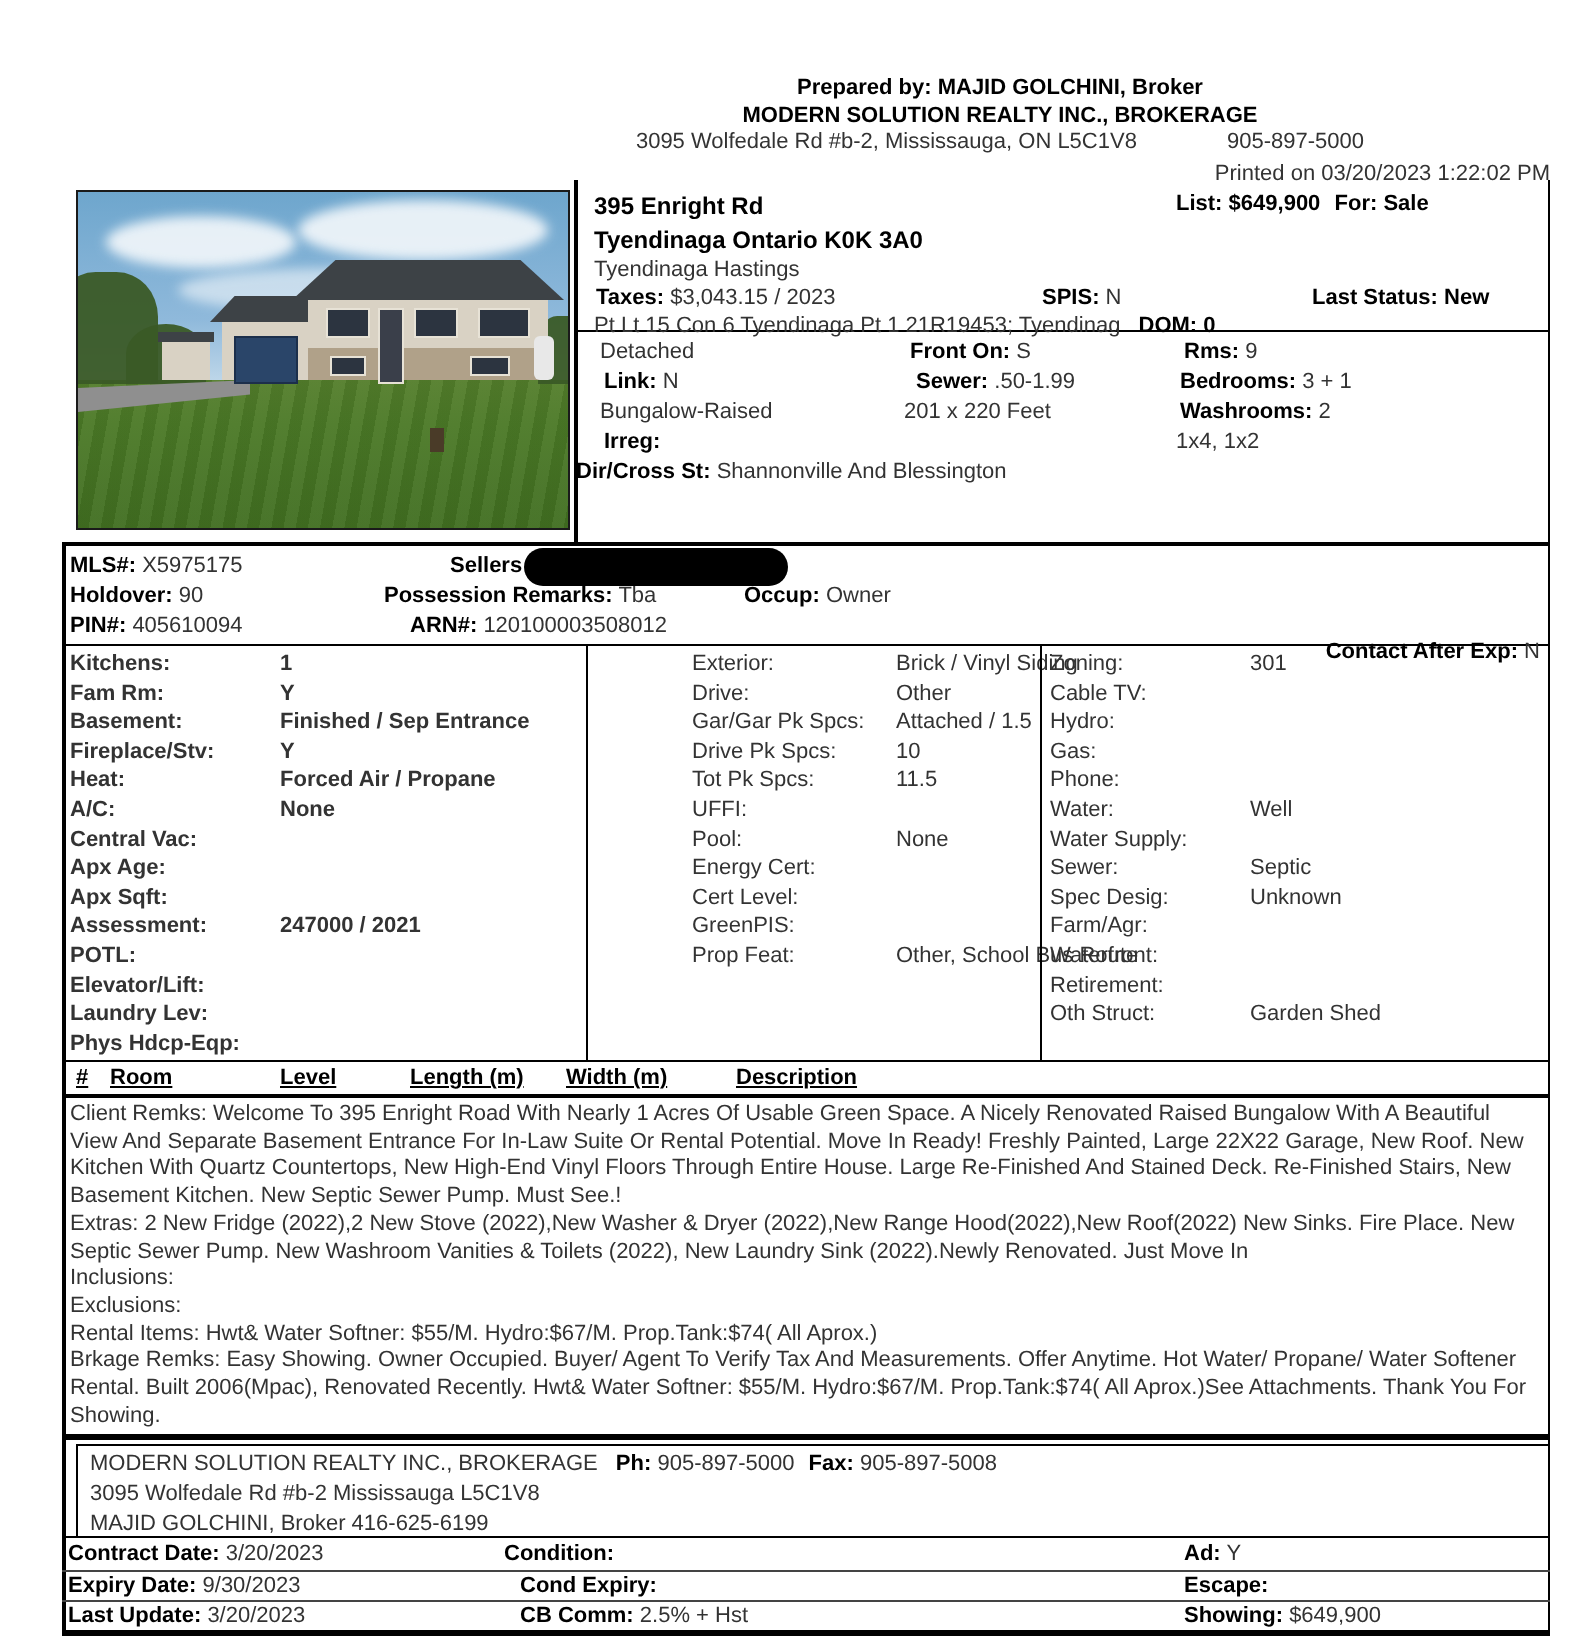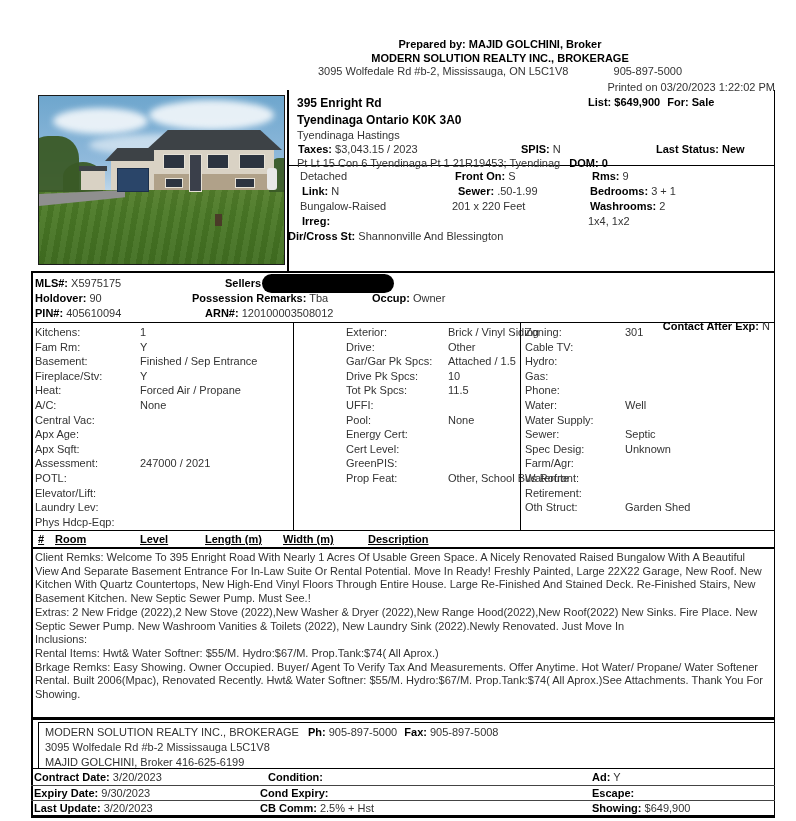--- a/index.html
+++ b/index.html
@@ -9,21 +9,21 @@
   .b{font-weight:bold;color:#000;}
   .v{color:#333;}
   .hline{position:absolute;background:#000;height:1px;}
   .vline{position:absolute;background:#000;width:1.5px;}
   
   .hdr{left:230px;top:38px;width:540px;text-align:center;line-height:13.5px;}
   .addr-big{font-weight:bold;font-size:12px;color:#000;}
   
   .dtable{left:31px;top:322px;width:744px;height:208px;display:flex;box-sizing:border-box;}
   .dcol{box-sizing:border-box;padding-top:3px;}
-  .dcol1{width:262px;}
+  .dcol1{width:262px;font-weight:bold;}
   .dcol2{width:227px;border-left:1px solid #000;}
   .dcol3{width:216px;border-left:1px solid #000;}
   .kv{line-height:14.6px;white-space:nowrap;padding-left:4px;}
   .dcol1 .k{display:inline-block;width:105px;}
   .dcol2 .k{display:inline-block;width:102px;padding-left:48px;}
   .dcol3 .k{display:inline-block;width:100px;}
   
   .roomhdr{left:31px;top:530px;width:744px;height:17px;border-top:1px solid #000;box-sizing:border-box;}
   .roomhdr span{position:absolute;top:2px;font-weight:bold;color:#000;text-decoration:underline;}
   
@@ -249,40 +249,41 @@
     <span style="left:109px;">Level</span>
     <span style="left:174px;">Length (m)</span>
     <span style="left:252px;">Width (m)</span>
     <span style="left:337px;">Description</span>
   </div>
 
   <div class="abs remarks">
     <p><span class="k">Client Remks:</span><span>Welcome To 395 Enright Road With Nearly 1 Acres Of Usable Green Space. A Nicely Renovated Raised Bungalow With A Beautiful View And Separate Basement Entrance For In-Law Suite Or Rental Potential. Move In Ready! Freshly Painted, Large 22X22 Garage, New Roof. New Kitchen With Quartz Countertops, New High-End Vinyl Floors Through Entire House. Large Re-Finished And Stained Deck. Re-Finished Stairs, New Basement Kitchen. New Septic Sewer Pump. Must See.!</span></p>
     <p><span class="k">Extras:</span><span>2 New Fridge (2022),2 New Stove (2022),New Washer &amp; Dryer (2022),New Range Hood(2022),New Roof(2022) New Sinks. Fire Place. New Septic Sewer Pump. New Washroom Vanities &amp; Toilets (2022), New Laundry Sink (2022).Newly Renovated. Just Move In</span></p>
     <p><span class="k">Inclusions:</span></p>
+    <p><span class="k">Exclusions:</span></p>
     <p><span class="k">Rental Items:</span><span>Hwt&amp; Water Softner: $55/M. Hydro:$67/M. Prop.Tank:$74( All Aprox.)</span></p>
     <p><span class="k">Brkage Remks:</span><span>Easy Showing. Owner Occupied. Buyer/ Agent To Verify Tax And Measurements. Offer Anytime. Hot Water/ Propane/ Water Softener Rental. Built 2006(Mpac), Renovated Recently. Hwt&amp; Water Softner: $55/M. Hydro:$67/M. Prop.Tank:$74( All Aprox.)See Attachments. Thank You For Showing.</span></p>
   </div>
 
   <div class="abs fbox">
     <div>
       <span>MODERN SOLUTION REALTY INC., BROKERAGE</span>
       <span class="b" style="margin-left:6px;">Ph:</span>
       <span>905-897-5000</span>
       <span class="b" style="margin-left:4px;">Fax:</span>
       <span>905-897-5008</span>
     </div>
     <div>3095 Wolfedale Rd #b-2 Mississauga L5C1V8</div>
     <div>MAJID GOLCHINI, Broker 416-625-6199</div>
   </div>
   <div class="hline" style="left:31px;top:768px;width:744px;"></div>
 
   <div class="abs crow" style="left:0;top:771px;width:796px;">
     <span class="abs" style="left:34px;"><span class="lbl">Contract Date:</span> <span>3/20/2023</span></span>
-    <span class="abs" style="left:268px;text-align:right;"><span class="lbl">Condition:</span> <span></span></span>
+    <span class="abs" style="left:252px;text-align:right;"><span class="lbl">Condition:</span> <span></span></span>
     <span class="abs" style="left:592px;"><span class="lbl">Ad:</span> <span>Y</span></span>
   </div>
   <div class="hline" style="left:31px;top:785px;width:744px;background:#444;"></div>
   <div class="abs crow" style="left:0;top:787px;width:796px;">
     <span class="abs" style="left:34px;"><span class="lbl">Expiry Date:</span> <span>9/30/2023</span></span>
     <span class="abs" style="left:260px;"><span class="lbl">Cond Expiry:</span> <span></span></span>
     <span class="abs" style="left:592px;"><span class="lbl">Escape:</span> <span></span></span>
   </div>
   <div class="hline" style="left:31px;top:800px;width:744px;background:#444;"></div>
   <div class="abs crow" style="left:0;top:802px;width:796px;">

